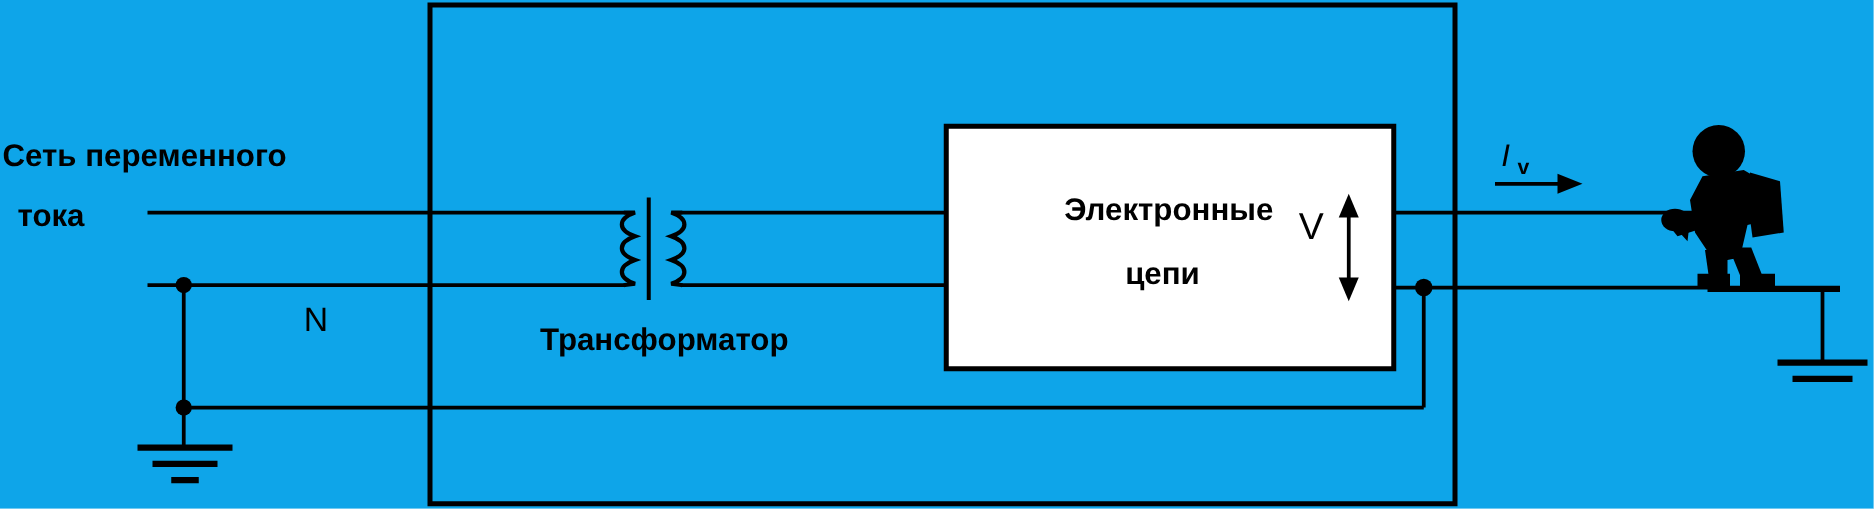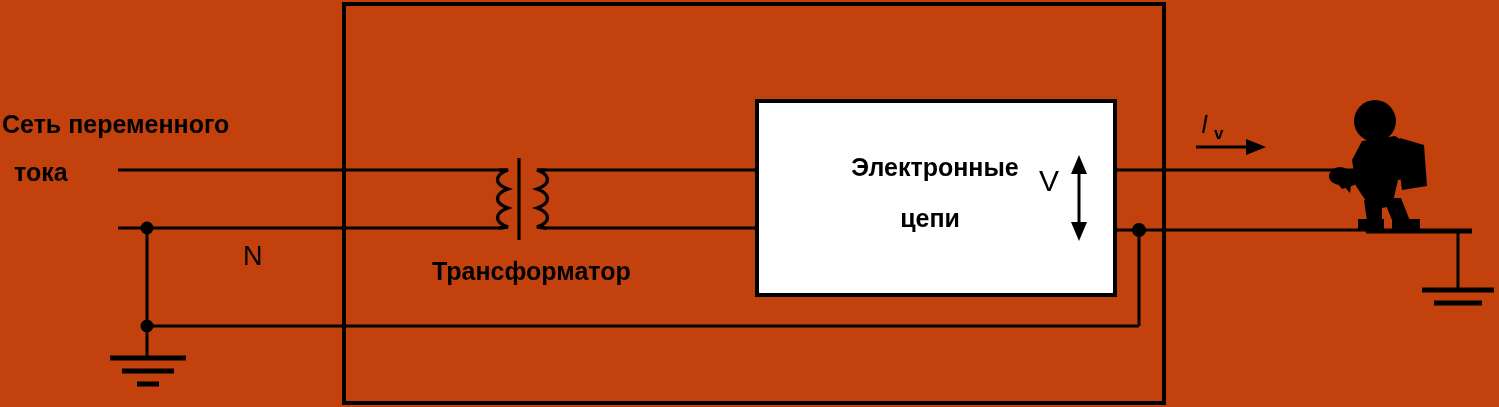--- a/index.html
+++ b/index.html
@@ -7,21 +7,21 @@
     padding: 0;
     background: #ffffff;
   }
   body {
     font-family: "Liberation Sans", sans-serif;
   }
   #diagram-root {
     position: relative;
     width: 1499px;
     height: 407px;
-    background: #c2410c;
+    background: #0ea5e9;
     overflow: hidden;
   }
   svg#schematic {
     display: block;
     width: 1499px;
     height: 407px;
   }
   .wire {
     stroke: #000000;
     stroke-width: 3;

